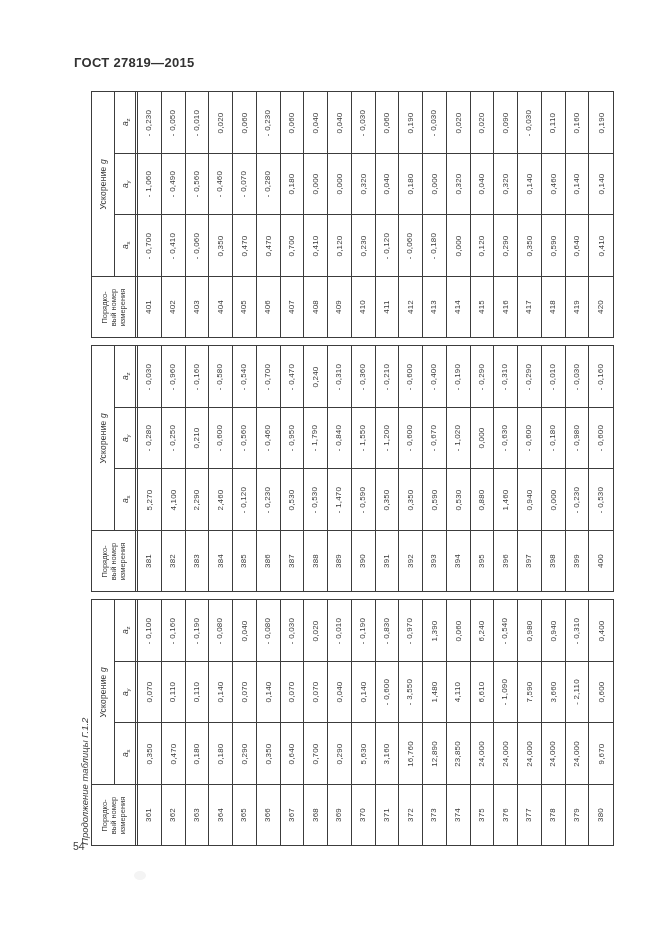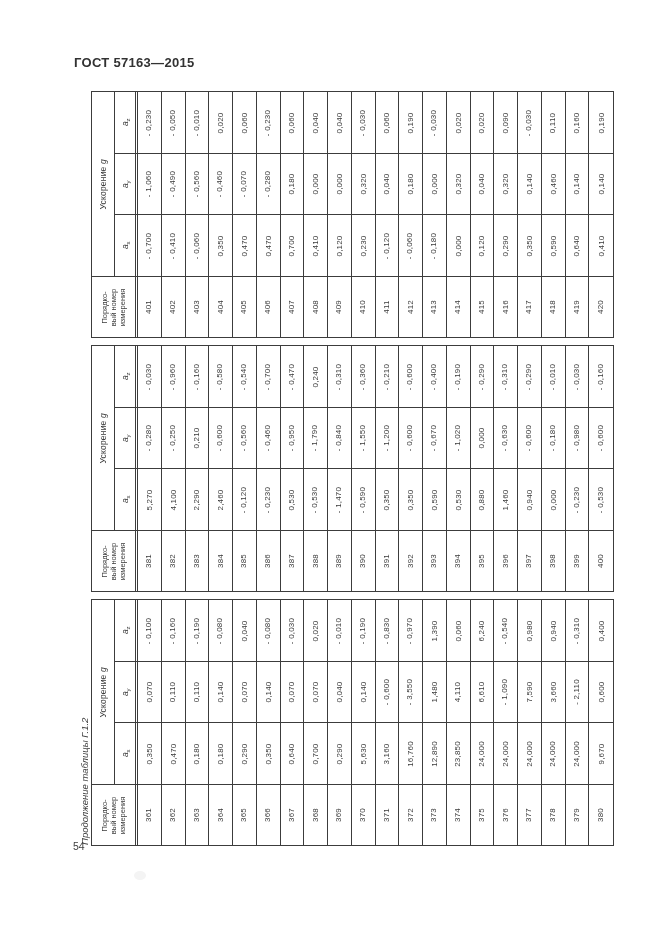--- a/index.html
+++ b/index.html
@@ -66,21 +66,21 @@
   .num-head .v div{white-space:nowrap;font-size:7.5px;line-height:9px;text-align:center;}
   .smudge{
     position:absolute;left:134px;top:871px;width:12px;height:9px;
     background:#f4f4f4;border-radius:50%;
   }
 </style>
 </head>
 <body>
 
 <div class="page">
-  <div class="gost-header">ГОСТ 57163—2015</div>
+  <div class="gost-header">ГОСТ 27819—2015</div>
 
   <div class="table-wrap">
       <div class="block">
         <div class="cell accel-head" style="grid-area: 1 / 1 / 4 / 2;">
           <span class="v">Ускорение <i>g</i></span>
         </div>
         <div class="cell axis-label dbl" style="grid-area: 1 / 2 / 2 / 3;">
           <span class="v"><i>a</i><sub>z</sub></span>
         </div>
         <div class="cell axis-label dbl" style="grid-area: 2 / 2 / 3 / 3;">

